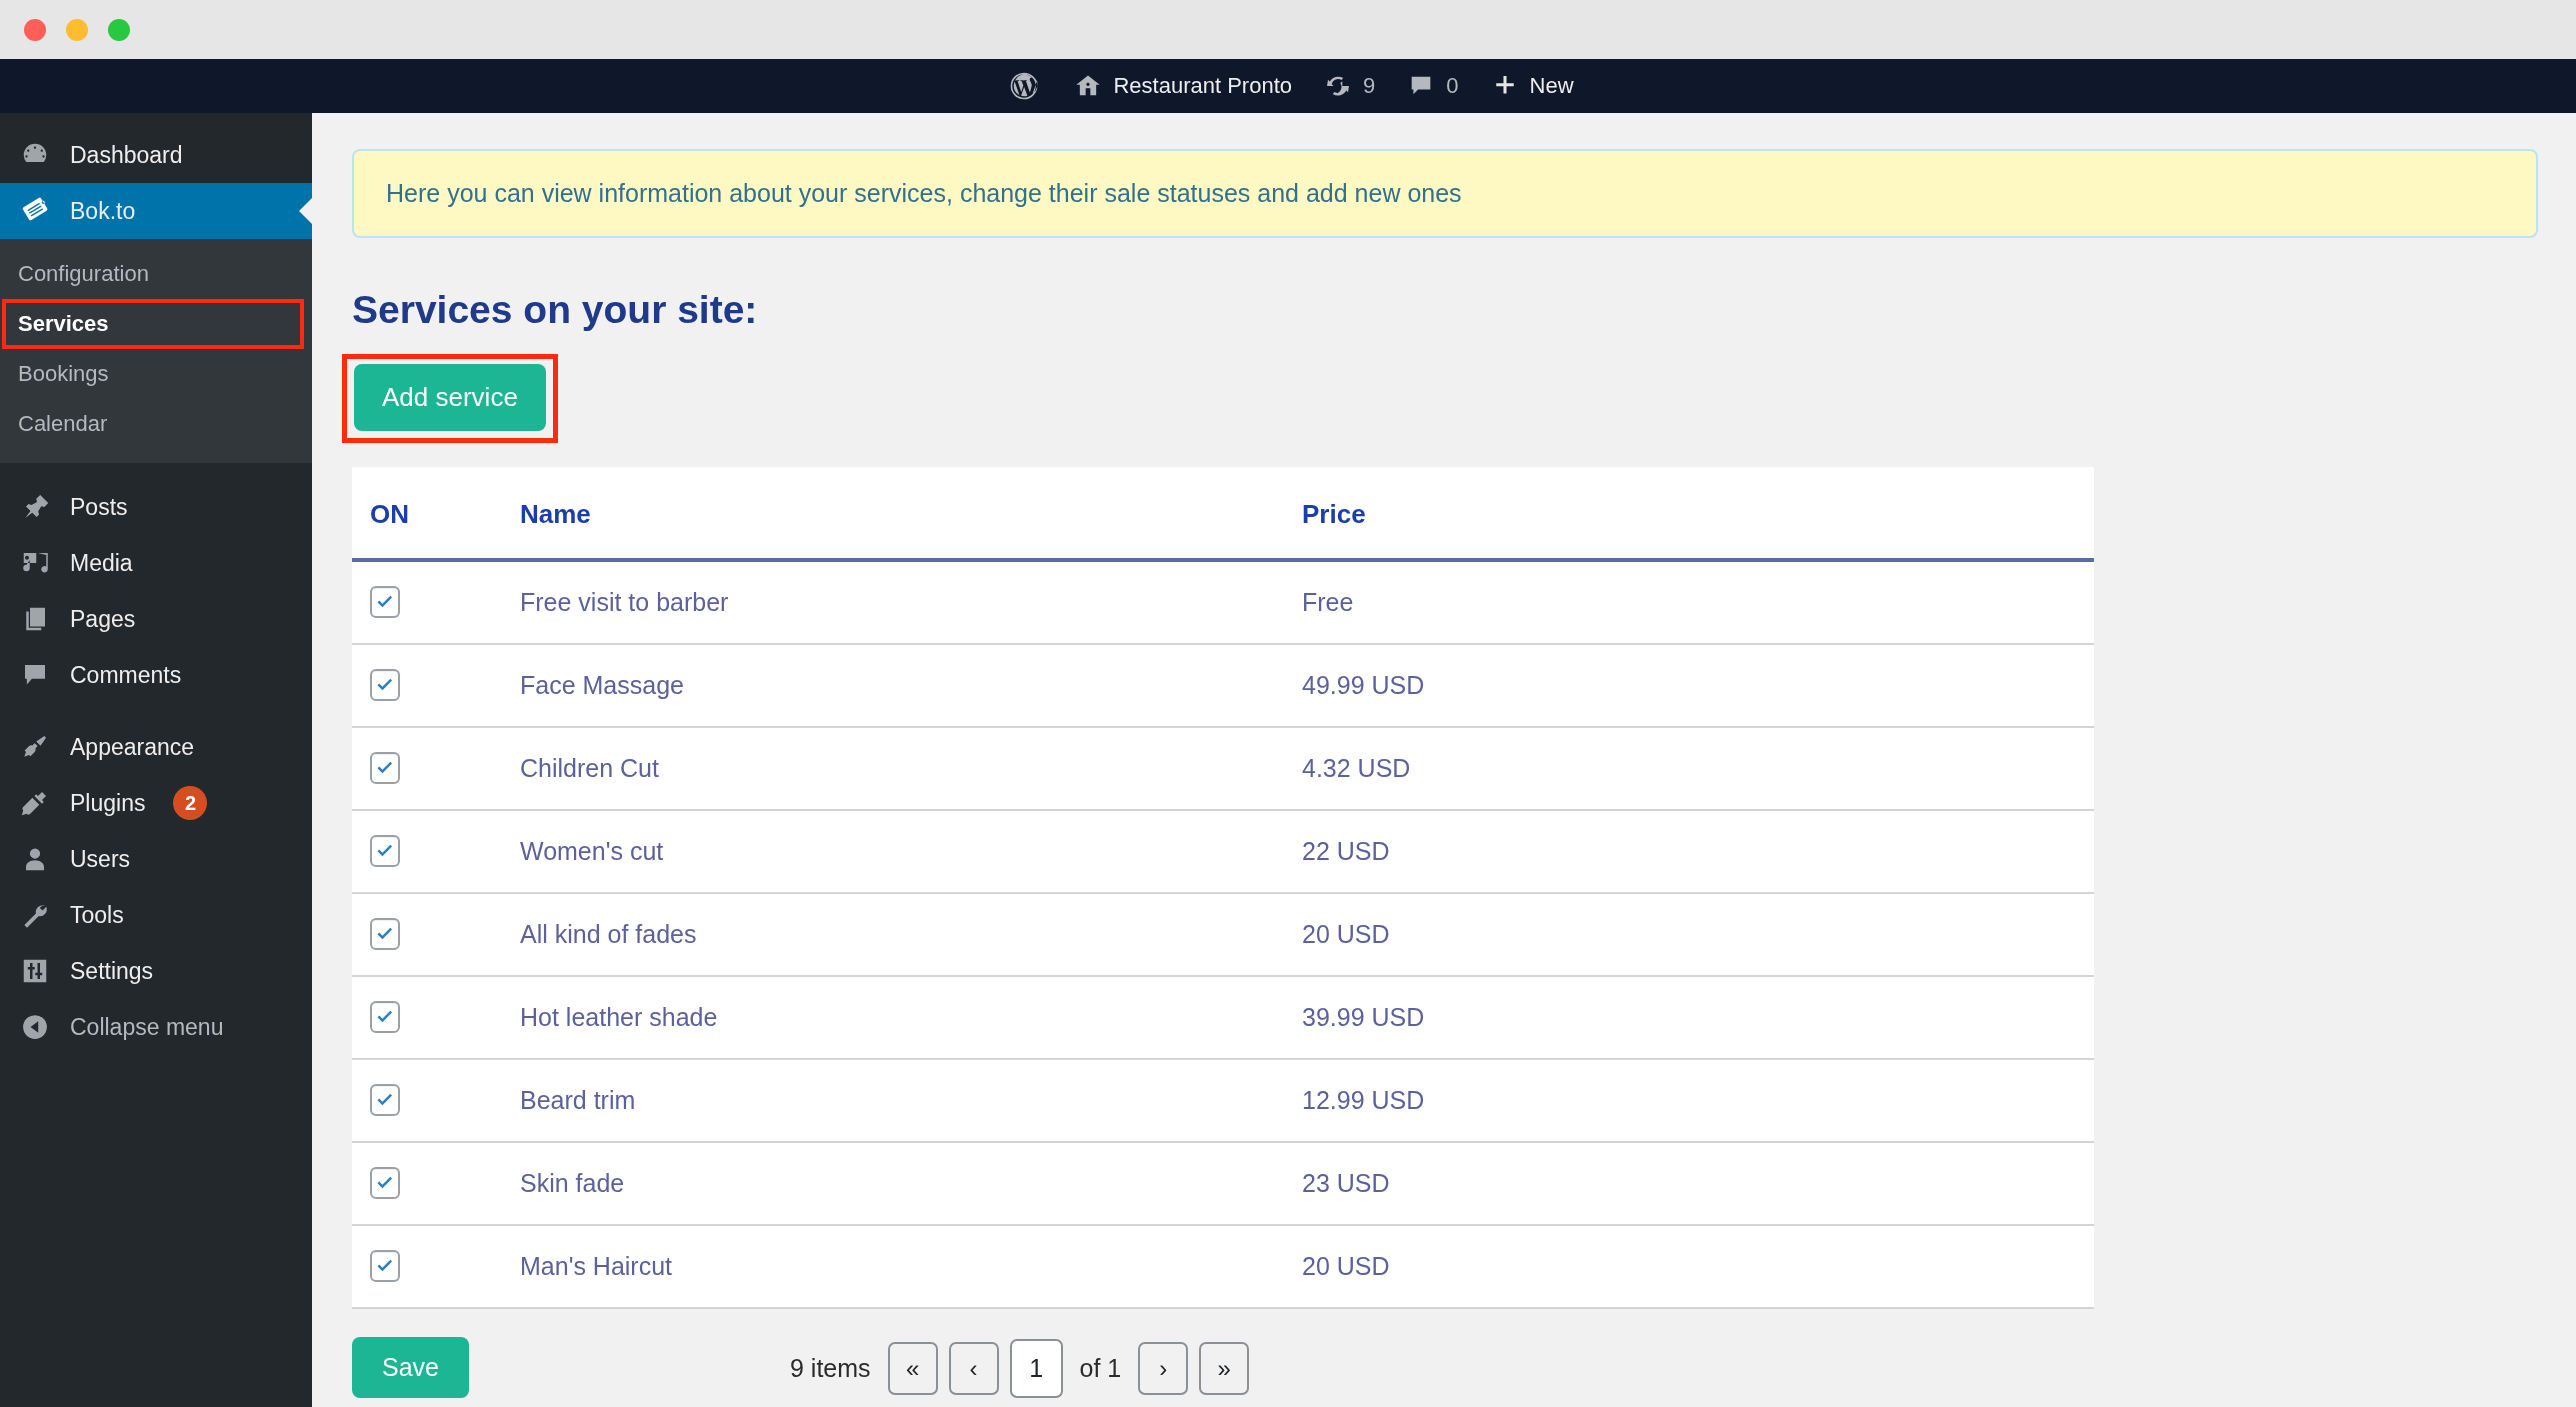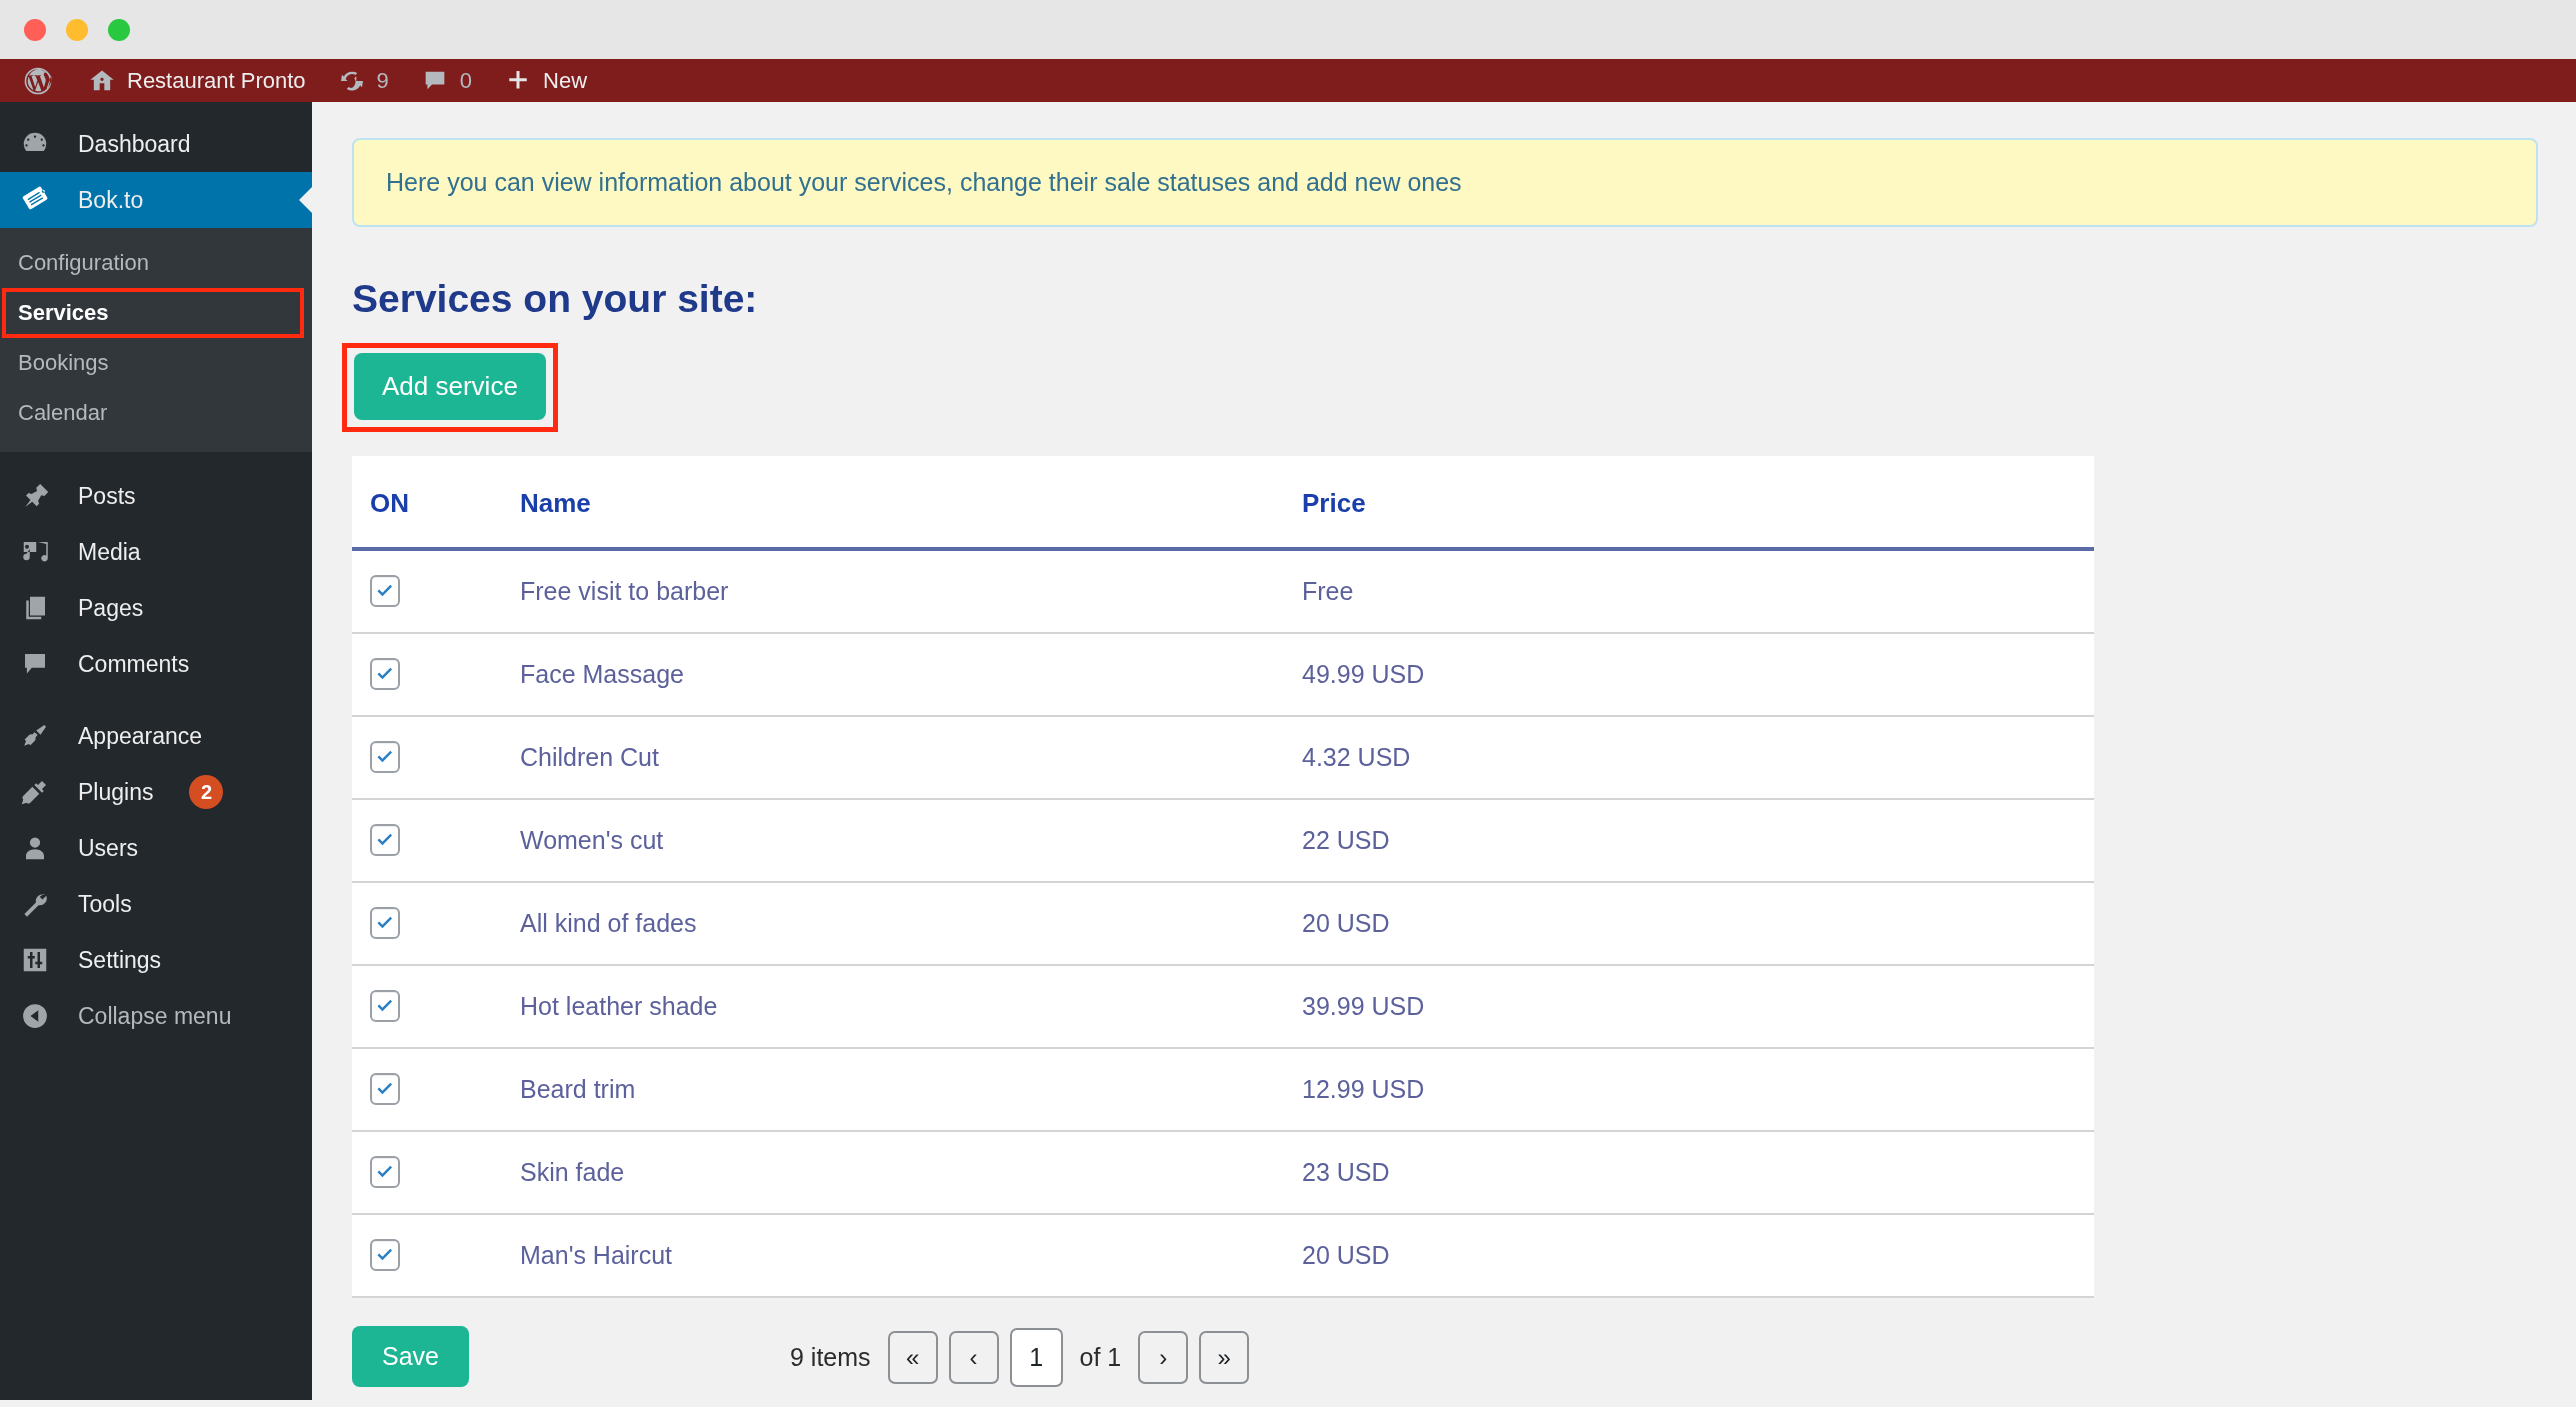--- a/index.html
+++ b/index.html
@@ -18,25 +18,26 @@
     padding-left: 24px;
   }
   .traffic { display: flex; gap: 20px; align-items: center; }
   .dot { width: 22px; height: 22px; border-radius: 50%; display: block; }
   .dot.red    { background: #ff5f57; }
   .dot.yellow { background: #febc2e; }
   .dot.green  { background: #28c840; }
 
   
   .adminbar {
-    height: 43px; width: 100%;
-    background: #7f1d1d;
+    height: 54px; width: 100%;
+    background: #0f172a;
     display: flex; align-items: center;
     color: #b4b9be;
     font-size: 22px;
+    justify-content: center;
   }
   .ab-item {
     display: flex; align-items: center; gap: 11px;
     height: 100%; padding: 0 16px;
     color: #eee; white-space: nowrap;
   }
   .ab-item.logo { padding: 0 18px 0 22px; }
   .ab-icon { display: inline-flex; align-items: center; justify-content: center; }
   .ab-count { color: #b4b9be; font-size: 22px; }
 
@@ -46,21 +47,21 @@
   
   .sidebar {
     width: 312px; flex: 0 0 312px;
     background: #23282d;
     color: #eee;
     position: relative;
     font-size: 23px;
     padding-top: 14px;
   }
   .menu-item {
-    display: flex; align-items: center; gap: 26px;
+    display: flex; align-items: center; gap: 18px;
     height: 56px; padding: 0 0 0 18px;
     color: #eee; position: relative;
   }
   .menu-item .mi-icon {
     width: 34px; height: 34px;
     display: inline-flex; align-items: center; justify-content: center;
     flex: 0 0 34px;
   }
   .menu-item .mi-icon svg { fill: #a0a5aa; }
   .menu-item.active { background: #0073aa; }

